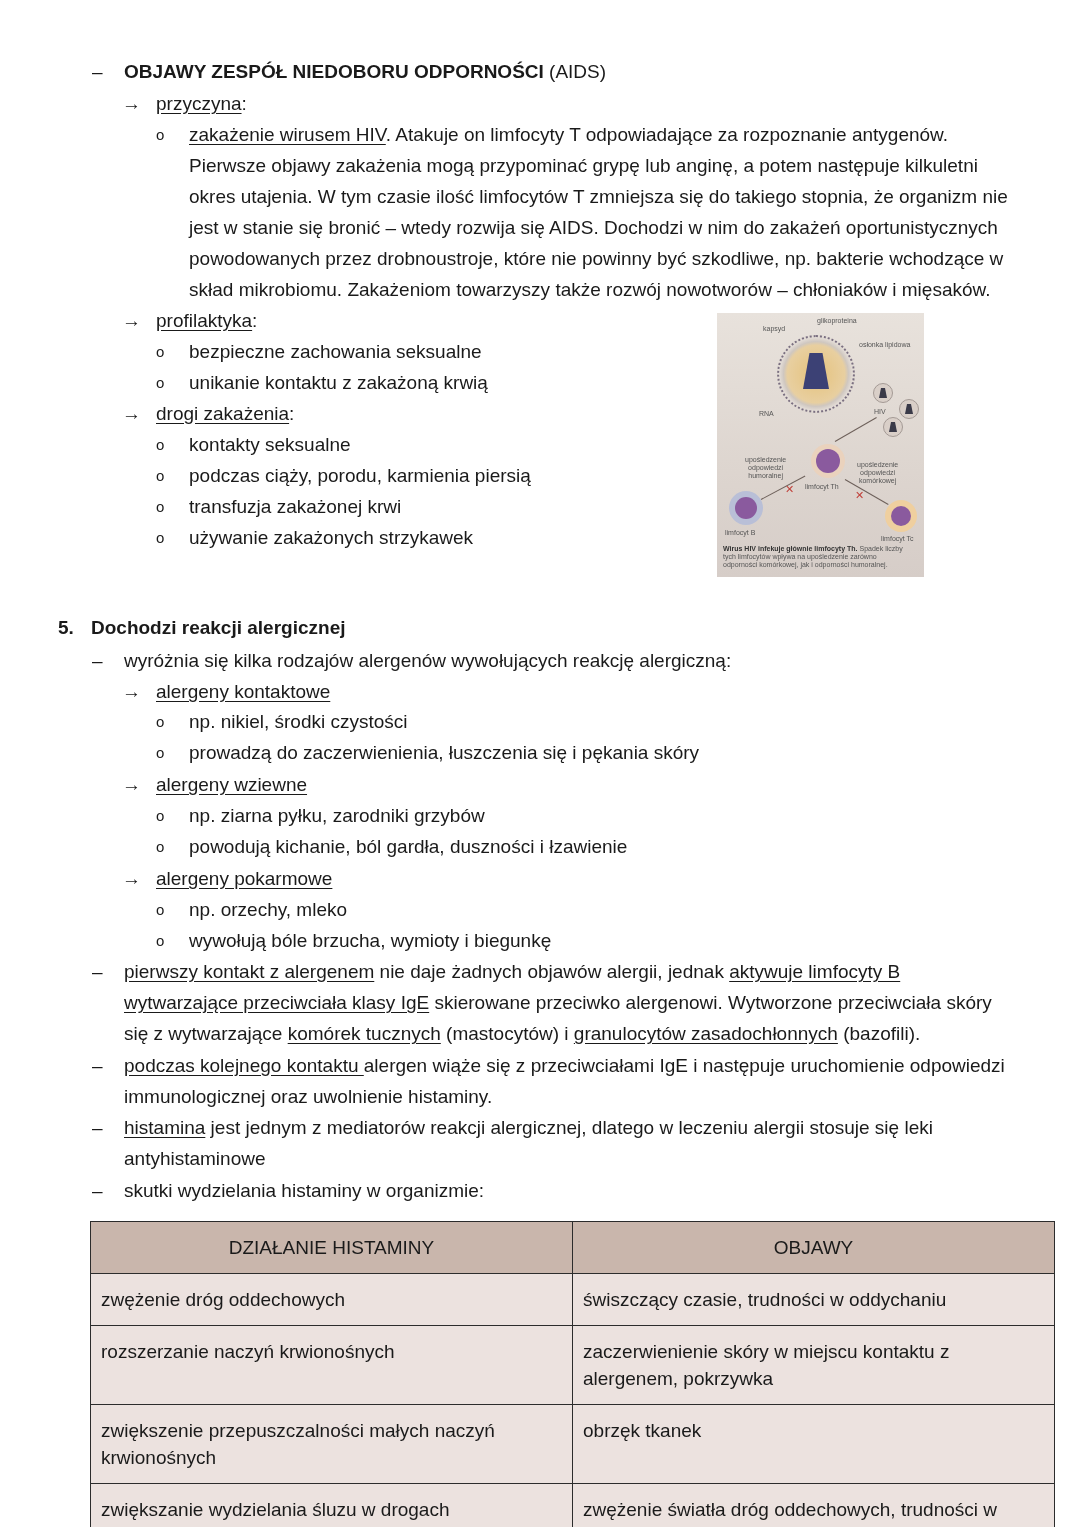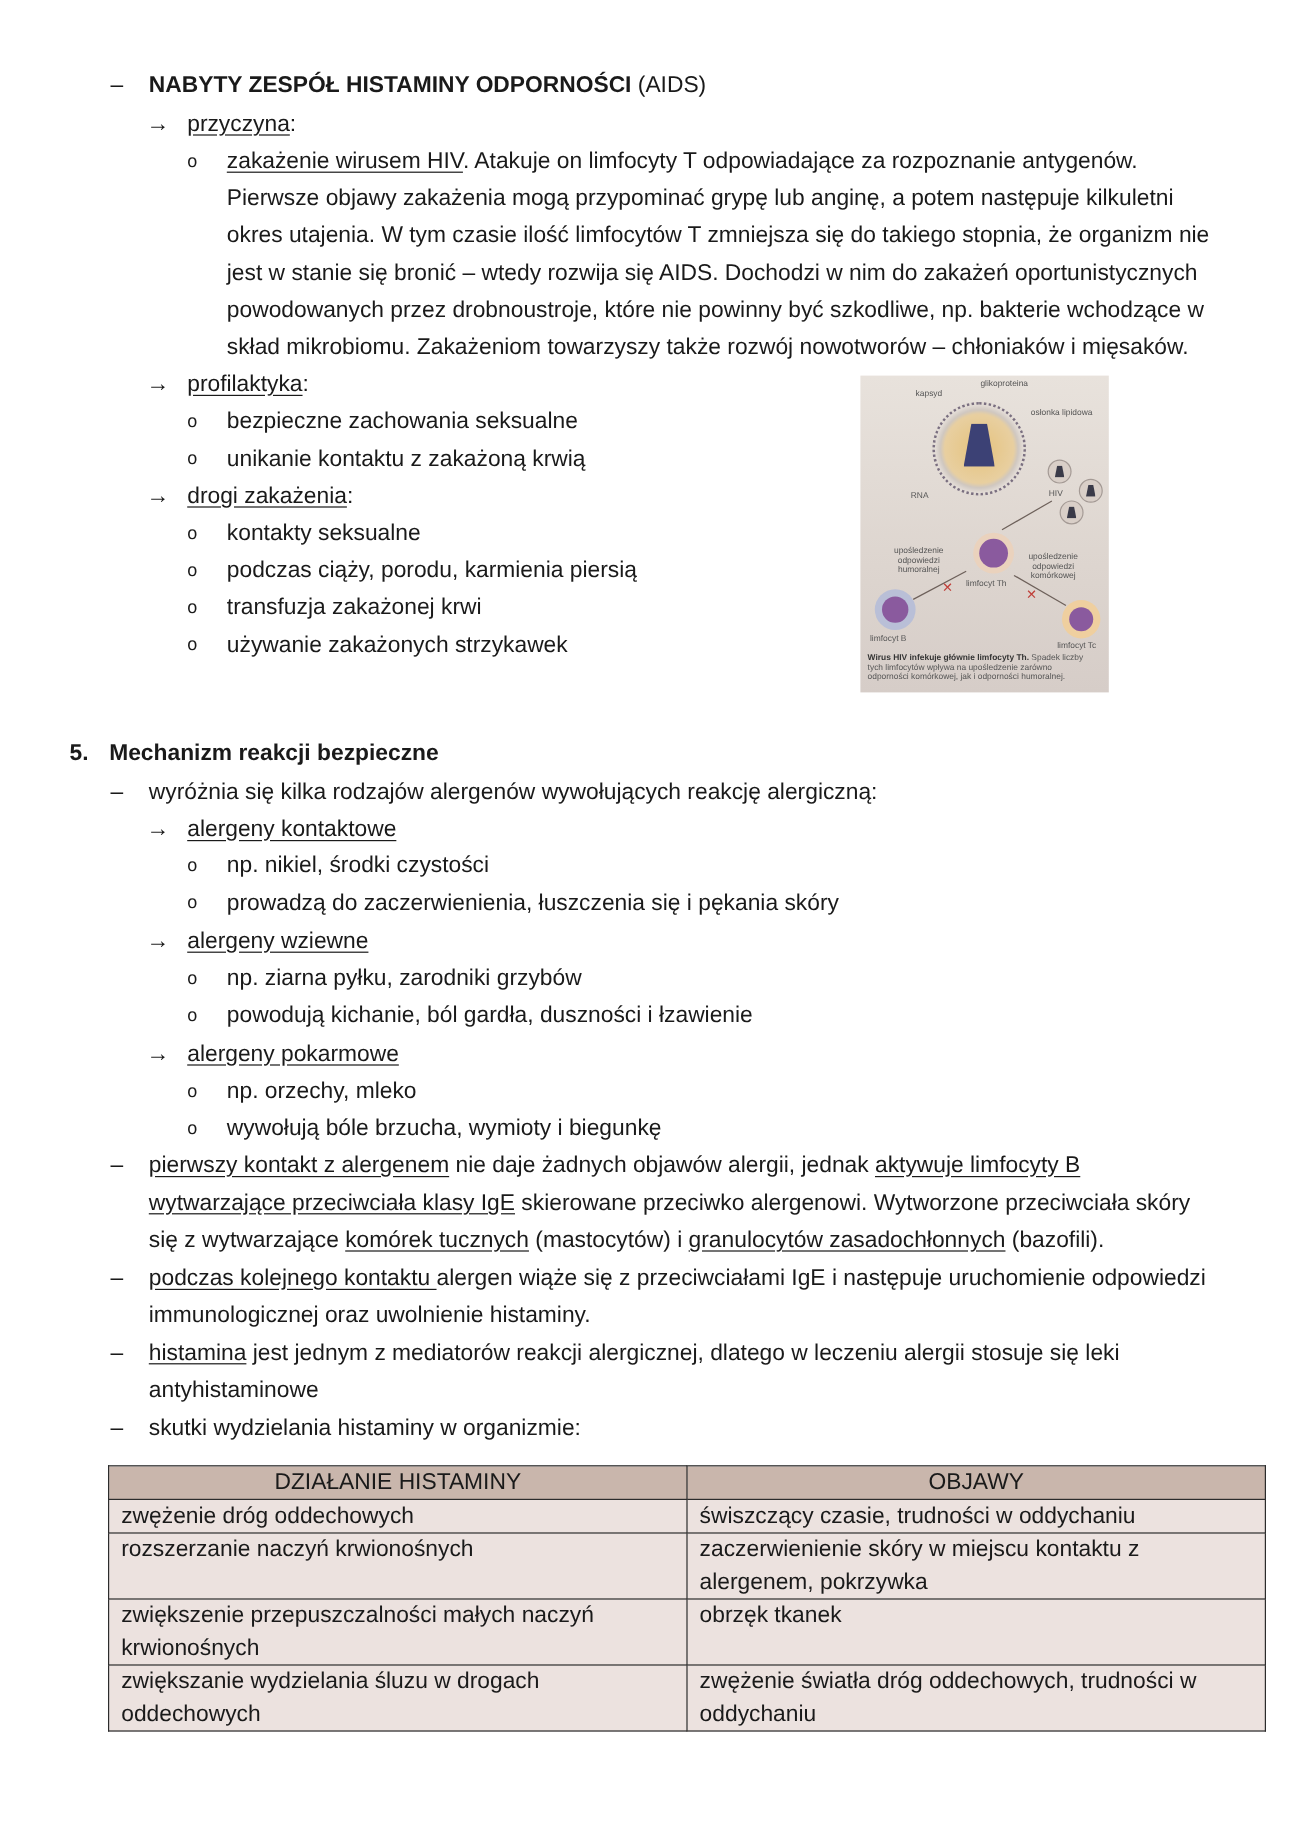--- a/index.html
+++ b/index.html
@@ -51,32 +51,32 @@
     .cell-tc { left: 168px; top: 187px; width: 32px; height: 32px; background: #efcf9f; }
     .cell-tc::after { left: 6px; top: 6px; width: 20px; height: 20px; }
     .fig-arrow { position: absolute; border-top: 1px solid #6d605a; transform-origin: left center; }
     .cross { position: absolute; color: #c0403a; font-size: 11px; }
     
     .tbl {
       position: absolute; left: 90px; top: 1221px; width: 965px;
       border-collapse: collapse; font-size: 19px; table-layout: fixed;
     }
     .tbl td, .tbl th {
-      border: 1.5px solid #2c2c2c; padding: 0 10px; line-height: 27px; vertical-align: top;
+      border: 1.5px solid #2c2c2c; padding: 12px 10px; line-height: 27px; vertical-align: top;
       text-align: left; font-weight: normal;
     }
     .tbl th { background: #c9b6ac; text-align: center; }
     .tbl td { background: #ece2df; }
     .tbl col.c1 { width: 482px; }
   </style>
 </head>
 <body>
 
 <span class="mark dash" style="top:56px">–</span>
-<div class="line t1" style="top:56px"><span class="b">NABYTY ZESPÓŁ HISTAMINY ODPORNOŚCI</span><span> (AIDS)</span></div>
+<div class="line t1" style="top:56px"><span class="b">OBJAWY ZESPÓŁ NIEDOBORU ODPORNOŚCI</span><span> (AIDS)</span></div>
 
 <span class="mark arrow" style="top:88px">→</span>
 <div class="line t2" style="top:88px"><span class="u">przyczyna</span><span>:</span></div>
 
 <span class="mark circ" style="top:119px">o</span>
 <div class="line t3" style="top:119px"><span class="u">zakażenie wirusem HIV</span><span>. Atakuje on limfocyty T odpowiadające za rozpoznanie antygenów.</span></div>
 <div class="line t3" style="top:150px">Pierwsze objawy zakażenia mogą przypominać grypę lub anginę, a potem następuje kilkuletni</div>
 <div class="line t3" style="top:181px">okres utajenia. W tym czasie ilość limfocytów T zmniejsza się do takiego stopnia, że organizm nie</div>
 <div class="line t3" style="top:212px">jest w stanie się bronić – wtedy rozwija się AIDS. Dochodzi w nim do zakażeń oportunistycznych</div>
 <div class="line t3" style="top:243px">powodowanych przez drobnoustroje, które nie powinny być szkodliwe, np. bakterie wchodzące w</div>
@@ -134,21 +134,21 @@
   <span class="fig-txt" style="left:8px;top:216px">limfocyt B</span>
   <span class="fig-txt" style="left:164px;top:222px">limfocyt Tc</span>
   <div style="position:absolute;left:6px;top:232px;line-height:8px">
     <div class="fig-txt" style="position:static"><b style="color:#333">Wirus HIV infekuje głównie limfocyty Th.</b><span> Spadek liczby</span></div>
     <div class="fig-txt" style="position:static">tych limfocytów wpływa na upośledzenie zarówno</div>
     <div class="fig-txt" style="position:static">odporności komórkowej, jak i odporności humoralnej.</div>
   </div>
 </div>
 
 <span class="mark b" style="left:58px;top:612px">5.</span>
-<div class="line b" style="left:91px;top:612px">Mechanizm reakcji bezpieczne</div>
+<div class="line b" style="left:91px;top:612px">Dochodzi reakcji alergicznej</div>
 
 <span class="mark dash" style="top:645px">–</span>
 <div class="line t1" style="top:645px">wyróżnia się kilka rodzajów alergenów wywołujących reakcję alergiczną:</div>
 
 <span class="mark arrow" style="top:676px">→</span>
 <div class="line t2 u" style="top:676px">alergeny kontaktowe</div>
 <span class="mark circ" style="top:706px">o</span>
 <div class="line t3" style="top:706px">np. nikiel, środki czystości</div>
 <span class="mark circ" style="top:737px">o</span>
 <div class="line t3" style="top:737px">prowadzą do zaczerwienienia, łuszczenia się i pękania skóry</div>

